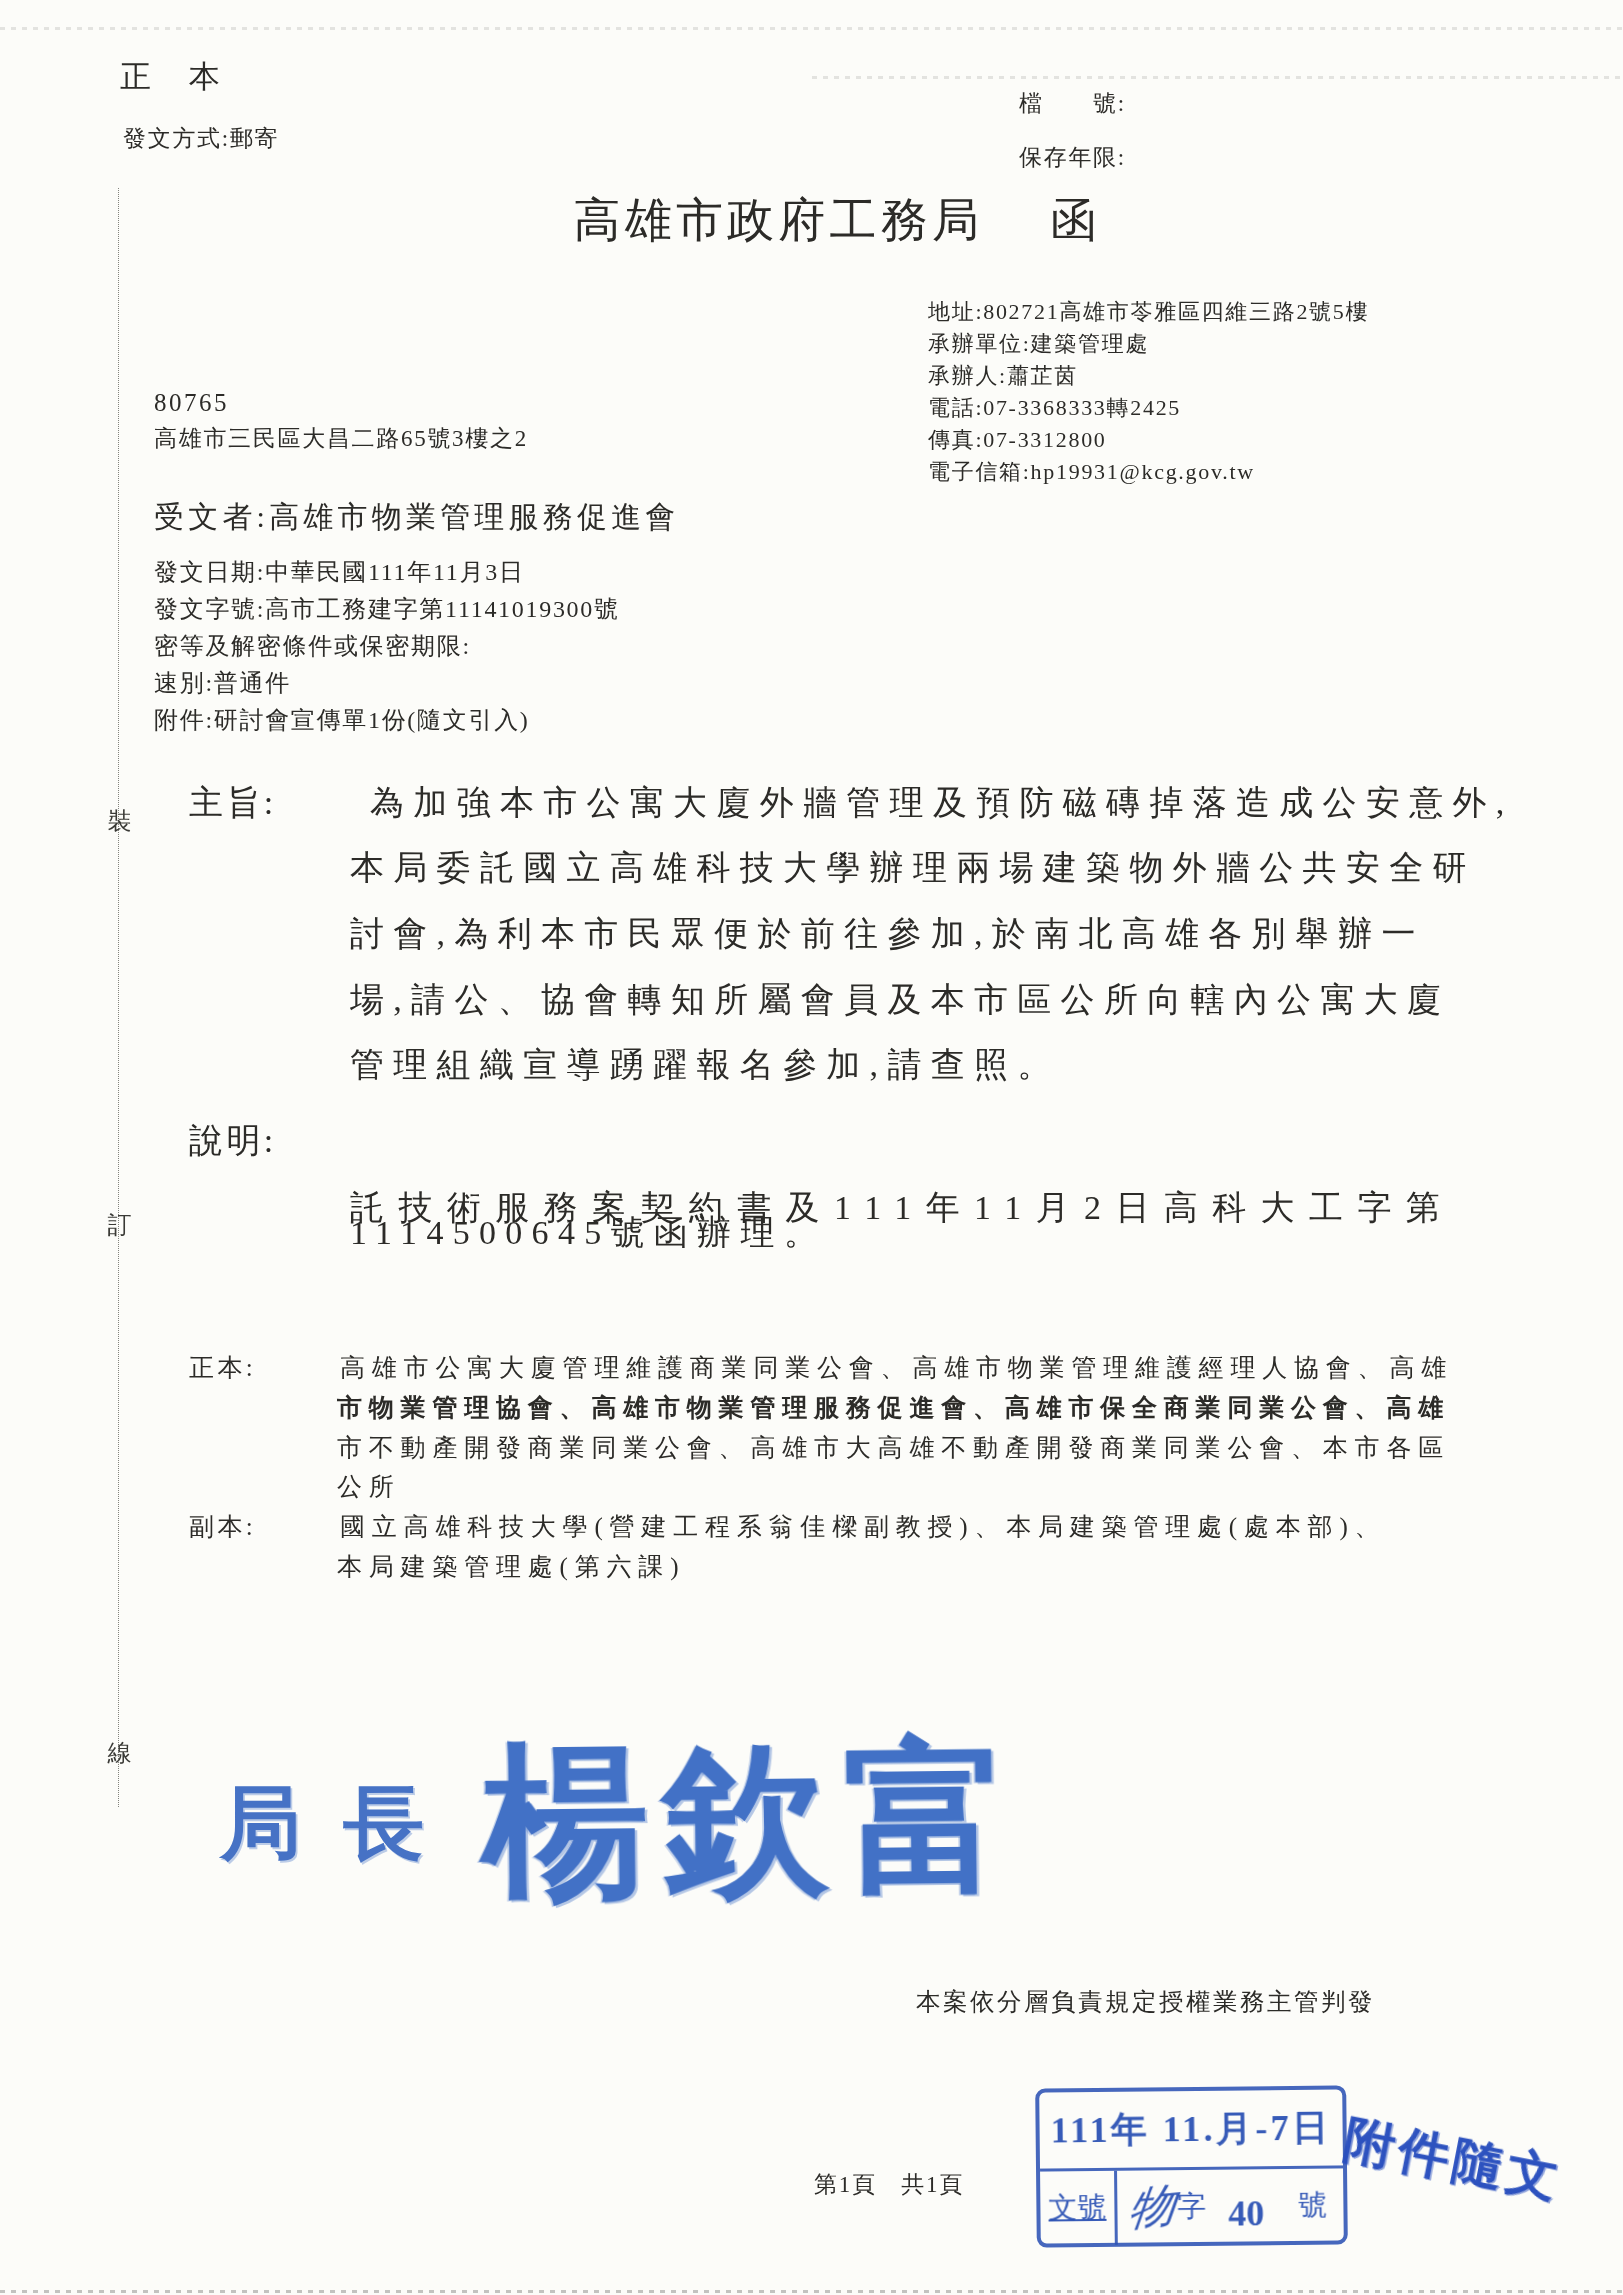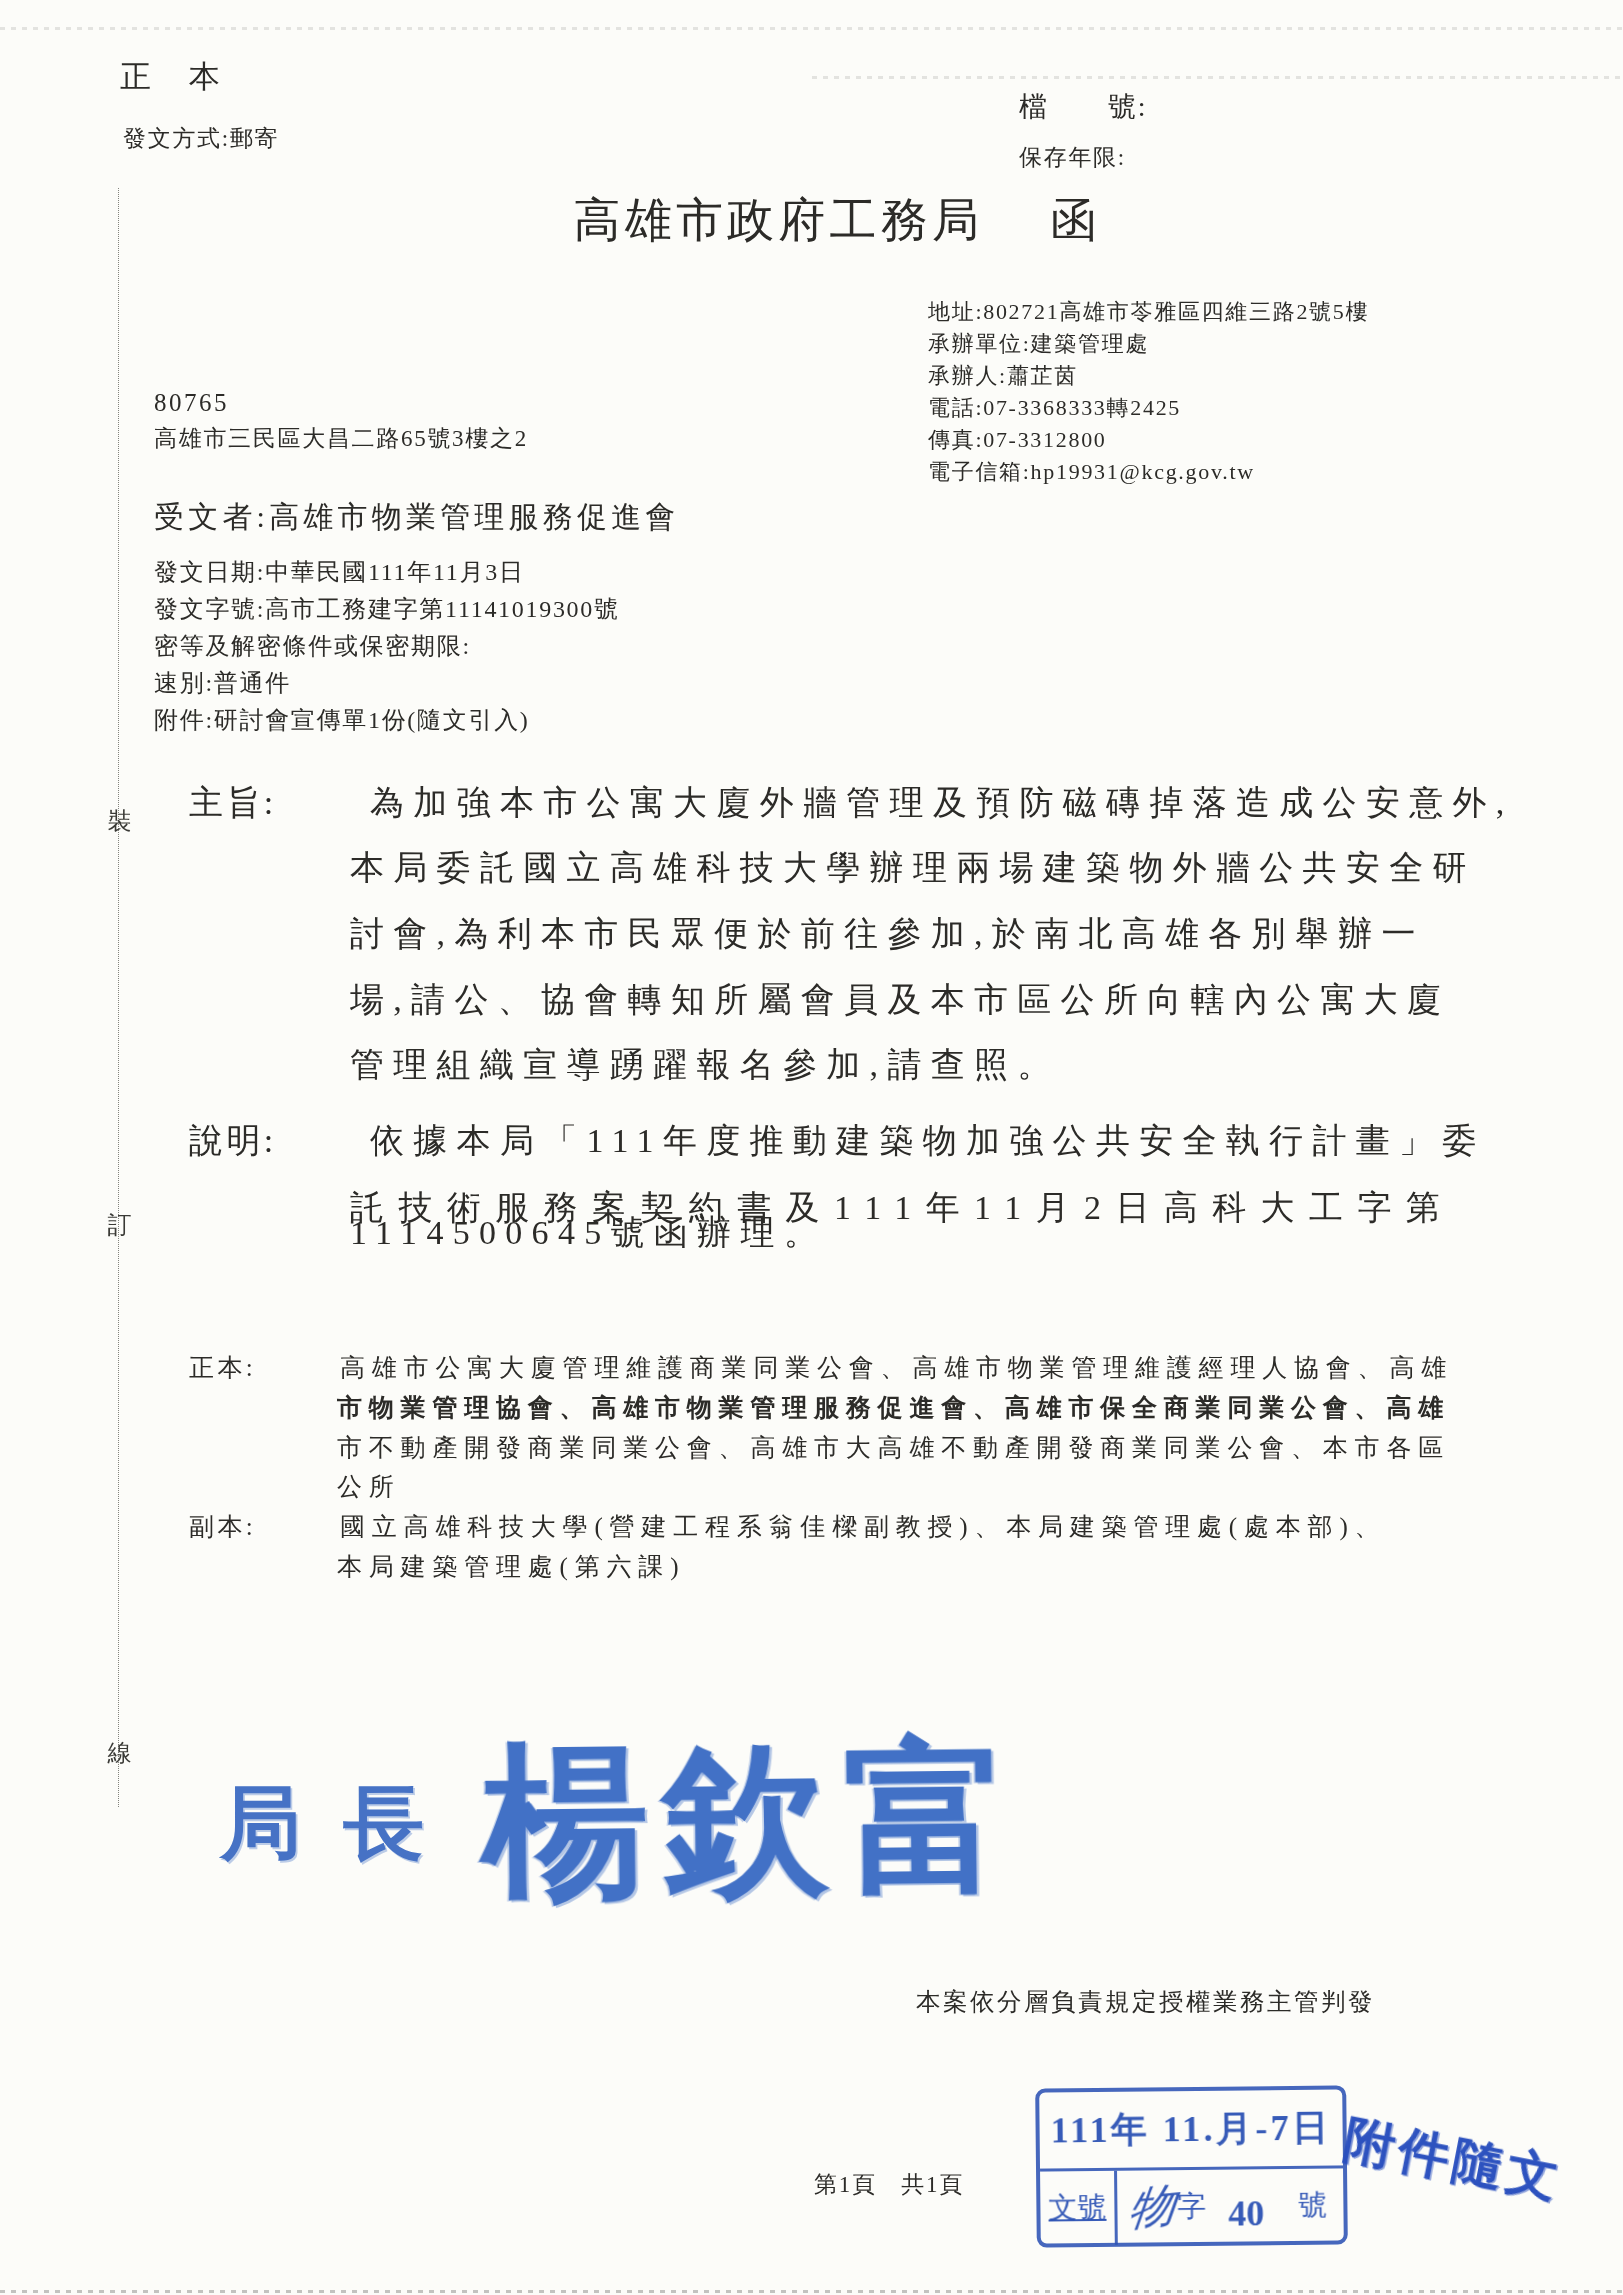--- a/index.html
+++ b/index.html
@@ -15,21 +15,21 @@
     background:repeating-linear-gradient(90deg,#8a8a86 0 5px,transparent 5px 11px);}
   .scan-line.bottom{opacity:.5;}
   
   .binding-line{position:absolute;left:118px;top:188px;height:1619px;width:0;
     border-left:1.7px dotted #6e6e68;opacity:.85;}
   .binding-char{position:absolute;left:100px;width:39px;text-align:center;
     font-size:24px;color:#3a3a36;}
   
   .copy-type{left:120px;top:56px;font-size:31px;letter-spacing:3.4px;}
   .delivery{left:123px;top:123px;font-size:23px;letter-spacing:1.7px;}
-  .file-no{left:1019px;top:88px;font-size:28px;letter-spacing:1.7px;}
+  .file-no{left:1019px;top:88px;font-size:23px;letter-spacing:1.7px;}
   .retention{left:1019px;top:142px;font-size:23px;letter-spacing:1.7px;}
   .doc-title{left:457px;top:189px;width:761px;text-align:center;
     font-size:47px;letter-spacing:4.2px;font-weight:500;}
   
   .contact{position:absolute;left:928px;top:296px;}
   .contact div{font-size:22px;letter-spacing:1.7px;line-height:32px;white-space:pre;}
   
   .postal{left:154px;top:389px;font-size:25px;letter-spacing:2.5px;}
   .r-address{left:154px;top:423px;font-size:23px;letter-spacing:1.7px;}
   .r-name{left:154px;top:497px;font-size:30px;letter-spacing:4.2px;}
@@ -118,21 +118,20 @@
   </div>
 
   <div class="abs p-label" style="left:189px;top:780px;">主旨:</div>
   <div class="abs p-line" style="left:370px;top:780px;">為加強本市公寓大廈外牆管理及預防磁磚掉落造成公安意外,</div>
   <div class="abs p-line" style="left:350px;top:845px;">本局委託國立高雄科技大學辦理兩場建築物外牆公共安全研</div>
   <div class="abs p-line" style="left:350px;top:911px;">討會,為利本市民眾便於前往參加,於南北高雄各別舉辦一</div>
   <div class="abs p-line" style="left:350px;top:977px;">場,請公、協會轉知所屬會員及本市區公所向轄內公寓大廈</div>
   <div class="abs p-line" style="left:350px;top:1042px;">管理組織宣導踴躍報名參加,請查照。</div>
 
   <div class="abs p-label" style="left:189px;top:1118px;">說明:</div>
-  <div class="abs p-line" style="left:370px;top:1118px;">依據本局「111年度推動建築物加強公共安全執行計畫」委</div>
   <div class="abs p-line wide" style="left:350px;top:1185px;">託技術服務案契約書及111年11月2日高科大工字第</div>
   <div class="abs p-line" style="left:350px;top:1210px;">1114500645號函辦理。</div>
 
   <div class="abs c-label" style="left:189px;top:1351px;">正本:</div>
   <div class="abs c-line" style="left:340px;top:1351px;">高雄市公寓大廈管理維護商業同業公會、高雄市物業管理維護經理人協會、高雄</div>
   <div class="abs c-line" style="left:337px;top:1391px;font-weight:bold;">市物業管理協會、高雄市物業管理服務促進會、高雄市保全商業同業公會、高雄</div>
   <div class="abs c-line" style="left:337px;top:1431px;">市不動產開發商業同業公會、高雄市大高雄不動產開發商業同業公會、本市各區</div>
   <div class="abs c-line" style="left:337px;top:1470px;">公所</div>
   <div class="abs c-label" style="left:189px;top:1510px;">副本:</div>
   <div class="abs c-line" style="left:340px;top:1510px;">國立高雄科技大學(營建工程系翁佳樑副教授)、本局建築管理處(處本部)、</div>

